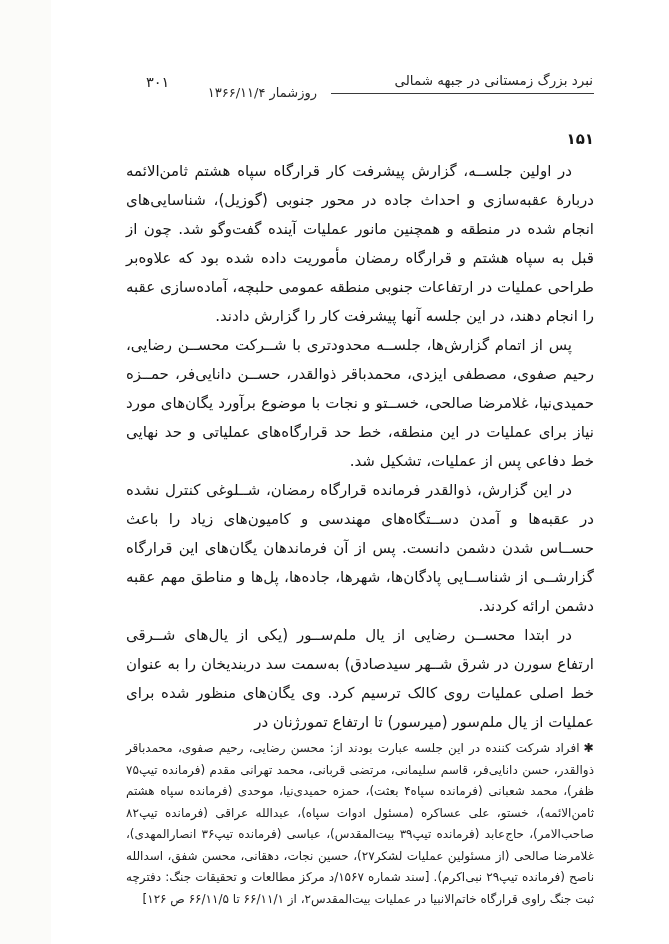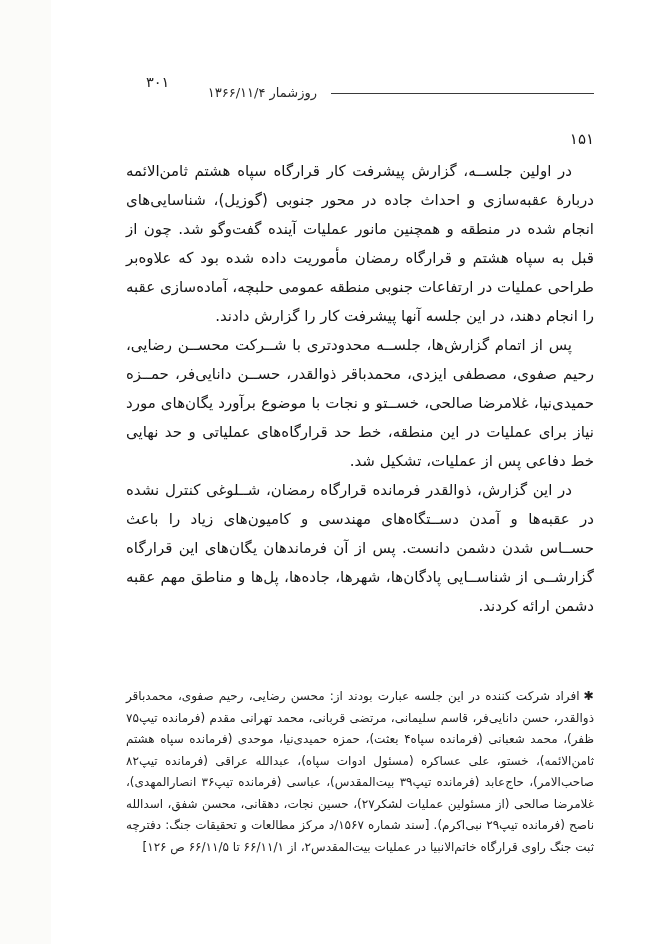--- a/index.html
+++ b/index.html
@@ -63,21 +63,21 @@
   
   .body-text {
     flex: none;
     margin-top: 8px;
     font-size: 15px;
     line-height: 29px;
     text-align: justify;
     color: #161616;
   }
   .entry-number {
-    font-weight: normal;
+    font-weight: bold;
     font-size: 15px;
     line-height: 26px;
     margin-bottom: 5px;
   }
   .para { text-indent: 22px; }
   .para.first { text-indent: 0; }
   
   .footnote {
     margin-top: auto;
     flex: none;
@@ -92,28 +92,30 @@
     margin-left: 4px;
   }
 </style>
 </head>
 <body>
 
 <div class="page">
 
   <div class="header">
     <div class="page-number">۳۰۱</div>
+    <div class="running-title">نبرد بزرگ زمستانی در جبهه شمالی</div>
     <div class="header-rule"></div>
     <div class="chronicle-date">روزشمار ۱۳۶۶/۱۱/۴</div>
   </div>
 
   <div class="body-text">
     <div class="entry-number">۱۵۱</div>
     <p class="para">در اولین جلســه، گزارش پیشرفت کار قرارگاه سپاه هشتم ثامن‌الائمه دربارهٔ عقبه‌سازی و احداث جاده در محور جنوبی (گوزیل)، شناسایی‌های انجام شده در منطقه و همچنین مانور عملیات آینده گفت‌وگو شد. چون از قبل به سپاه هشتم و قرارگاه رمضان مأموریت داده شده بود که علاوه‌بر طراحی عملیات در ارتفاعات جنوبی منطقه عمومی حلبچه، آماده‌سازی عقبه را انجام دهند، در این جلسه آنها پیشرفت کار را گزارش دادند.</p>
     <p class="para">پس از اتمام گزارش‌ها، جلســه محدودتری با شــرکت محســن رضایی، رحیم صفوی، مصطفی ایزدی، محمدباقر ذوالقدر، حســن دانایی‌فر، حمــزه حمیدی‌نیا، غلامرضا صالحی، خســتو و نجات با موضوع برآورد یگان‌های مورد نیاز برای عملیات در این منطقه، خط حد قرارگاه‌های عملیاتی و حد نهایی خط دفاعی پس از عملیات، تشکیل شد.</p>
     <p class="para">در این گزارش، ذوالقدر فرمانده قرارگاه رمضان، شــلوغی کنترل نشده در عقبه‌ها و آمدن دســتگاه‌های مهندسی و کامیون‌های زیاد را باعث حســاس شدن دشمن دانست. پس از آن فرماندهان یگان‌های این قرارگاه گزارشــی از شناســایی پادگان‌ها، شهرها، جاده‌ها، پل‌ها و مناطق مهم عقبه دشمن ارائه کردند.</p>
+    <p class="para">در ابتدا محســن رضایی از یال ملم‌ســور (یکی از یال‌های شــرقی ارتفاع سورن در شرق شــهر سیدصادق) به‌سمت سد دربندیخان را به عنوان خط اصلی عملیات روی کالک ترسیم کرد. وی یگان‌های منظور شده برای عملیات از یال ملم‌سور (میرسور) تا ارتفاع تمورژنان در</p>
   </div>
 
   <div class="footnote">
     <span class="fn-marker">✱</span><span class="fn-text">افراد شرکت کننده در این جلسه عبارت بودند از: محسن رضایی، رحیم صفوی، محمدباقر ذوالقدر، حسن دانایی‌فر، قاسم سلیمانی، مرتضی قربانی، محمد تهرانی مقدم (فرمانده تیپ۷۵ ظفر)، محمد شعبانی (فرمانده سپاه۴ بعثت)، حمزه حمیدی‌نیا، موحدی (فرمانده سپاه هشتم ثامن‌الائمه)، خستو، علی عساکره (مسئول ادوات سپاه)، عبدالله عراقی (فرمانده تیپ۸۲ صاحب‌الامر)، حاج‌عابد (فرمانده تیپ۳۹ بیت‌المقدس)، عباسی (فرمانده تیپ۳۶ انصارالمهدی)، غلامرضا صالحی (از مسئولین عملیات لشکر۲۷)، حسین نجات، دهقانی، محسن شفق، اسدالله ناصح (فرمانده تیپ۲۹ نبی‌اکرم). [سند شماره ۱۵۶۷/د مرکز مطالعات و تحقیقات جنگ: دفترچه ثبت جنگ راوی قرارگاه خاتم‌الانبیا در عملیات بیت‌المقدس۲، از ۶۶/۱۱/۱ تا ۶۶/۱۱/۵ ص ۱۲۶]</span>
   </div>
 
 </div>
 
 </body></html>

